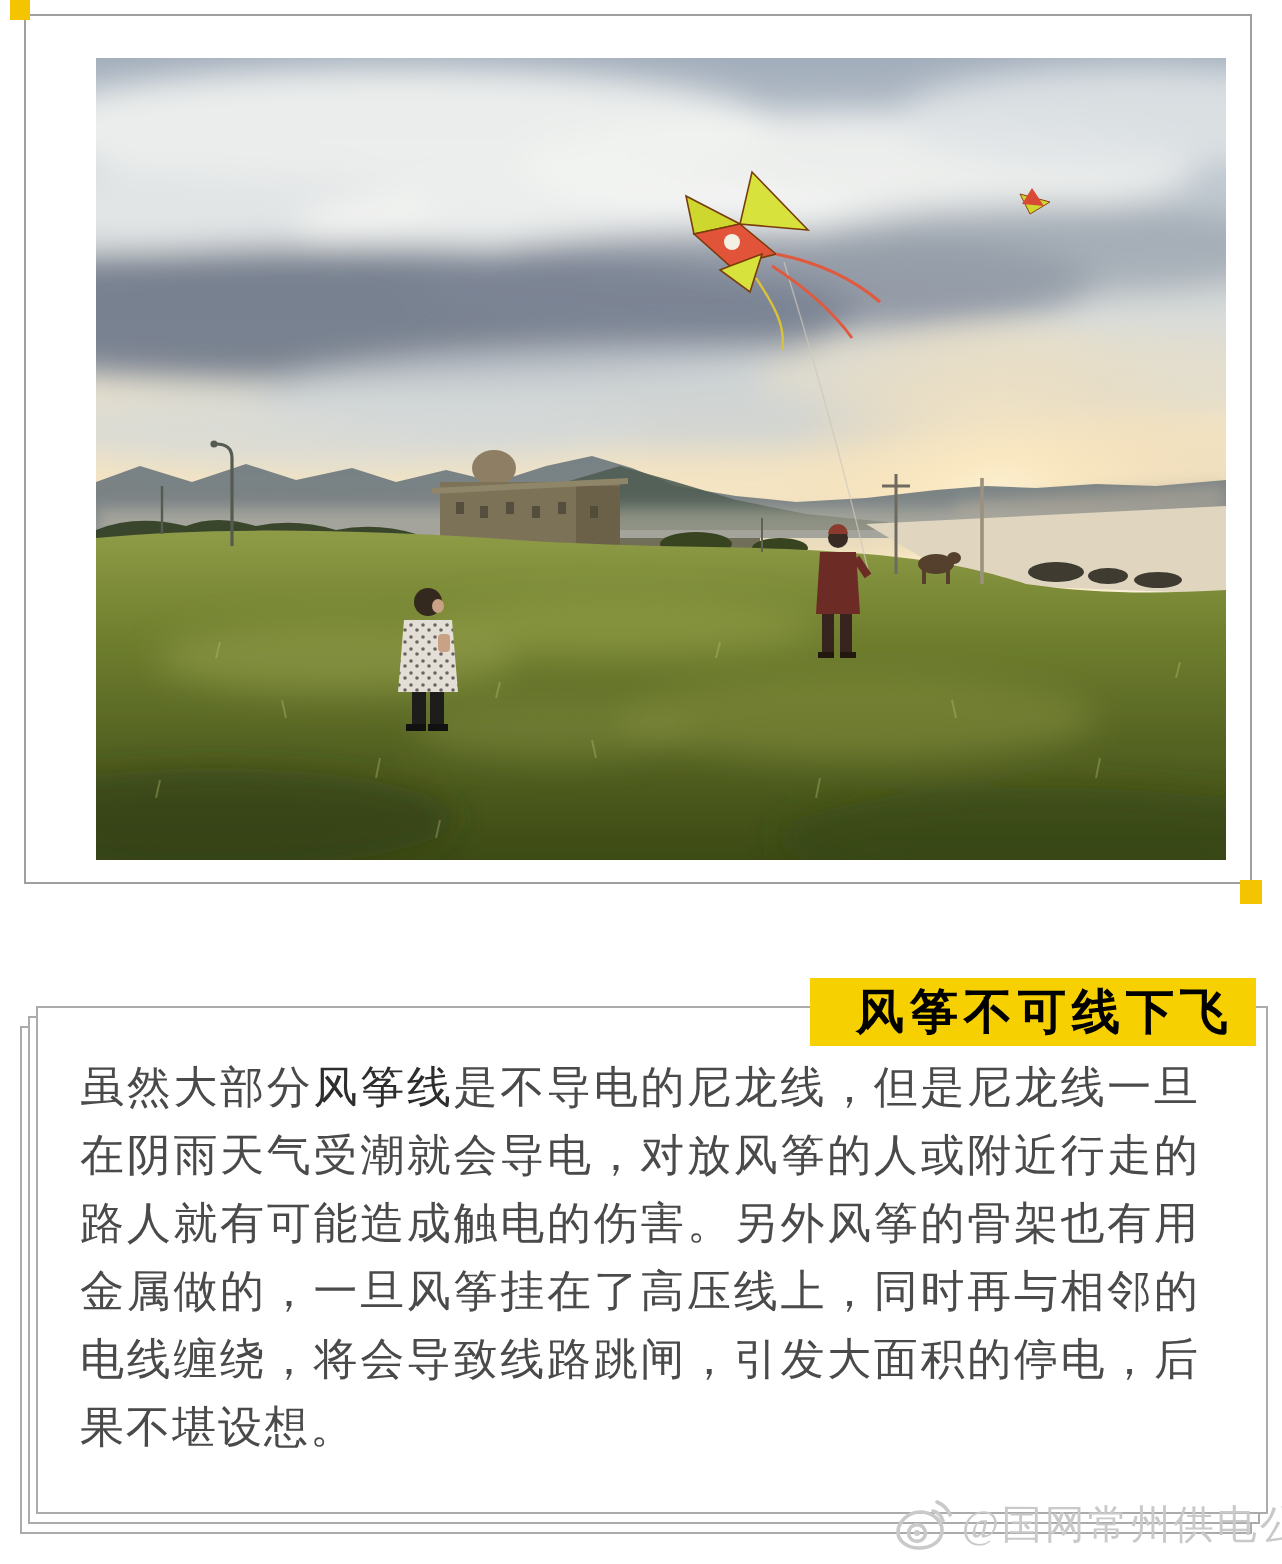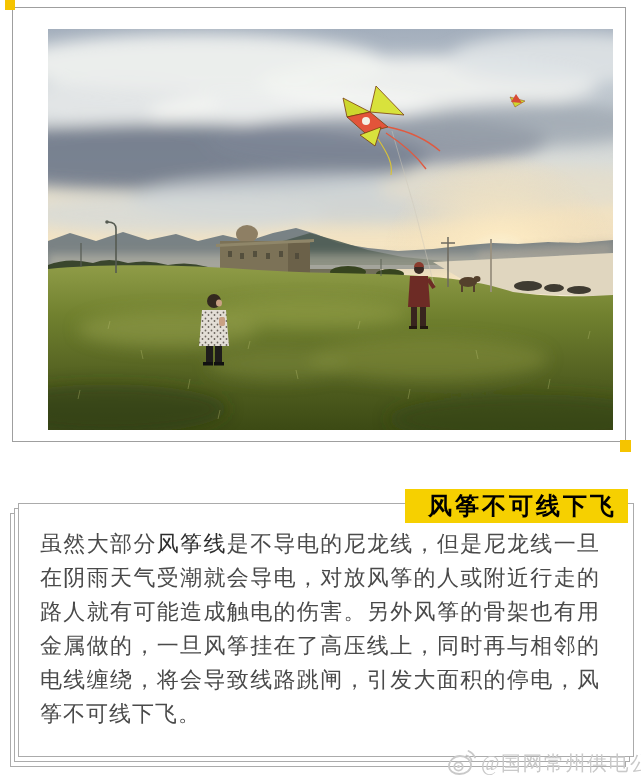--- a/index.html
+++ b/index.html
@@ -227,21 +227,21 @@
 
   <div class="paper l3"></div>
   <div class="paper l2"></div>
   <div class="paper main"></div>
 
   <div class="title-bar">
     <span>风筝不可线下飞</span>
   </div>
 
   <div class="notice-body">
-    <span>虽然大部分</span><span class="bold">风筝线</span><span>是不导电的尼龙线，但是尼龙线一旦在阴雨天气受潮就会导电，对放风筝的人或附近行走的路人就有可能造成触电的伤害。另外风筝的骨架也有用金属做的，一旦风筝挂在了高压线上，同时再与相邻的电线缠绕，将会导致线路跳闸，引发大面积的停电，风筝不可线下飞。</span>
+    <span>虽然大部分</span><span class="bold">风筝线</span><span>是不导电的尼龙线，但是尼龙线一旦在阴雨天气受潮就会导电，对放风筝的人或附近行走的路人就有可能造成触电的伤害。另外风筝的骨架也有用金属做的，一旦风筝挂在了高压线上，同时再与相邻的电线缠绕，将会导致线路跳闸，引发大面积的停电，后果不堪设想。</span>
   </div>
 
   <div class="watermark">
     <svg width="30" height="30" viewBox="0 0 30 30">
       <g fill="none" stroke="#c9c9c9" stroke-width="1.8">
         <path d="M14,8 C20,8 25,12 25,17 C25,22.5 20,26 13.5,26 C7.5,26 3,22.5 3,18 C3,13 8,8 14,8 Z"></path>
         <circle cx="12.5" cy="18.5" r="4.2"></circle>
       </g>
       <circle cx="12.5" cy="18.5" r="1.5" fill="#c9c9c9"></circle>
       <g fill="none" stroke="#c9c9c9" stroke-width="1.8" stroke-linecap="round">

